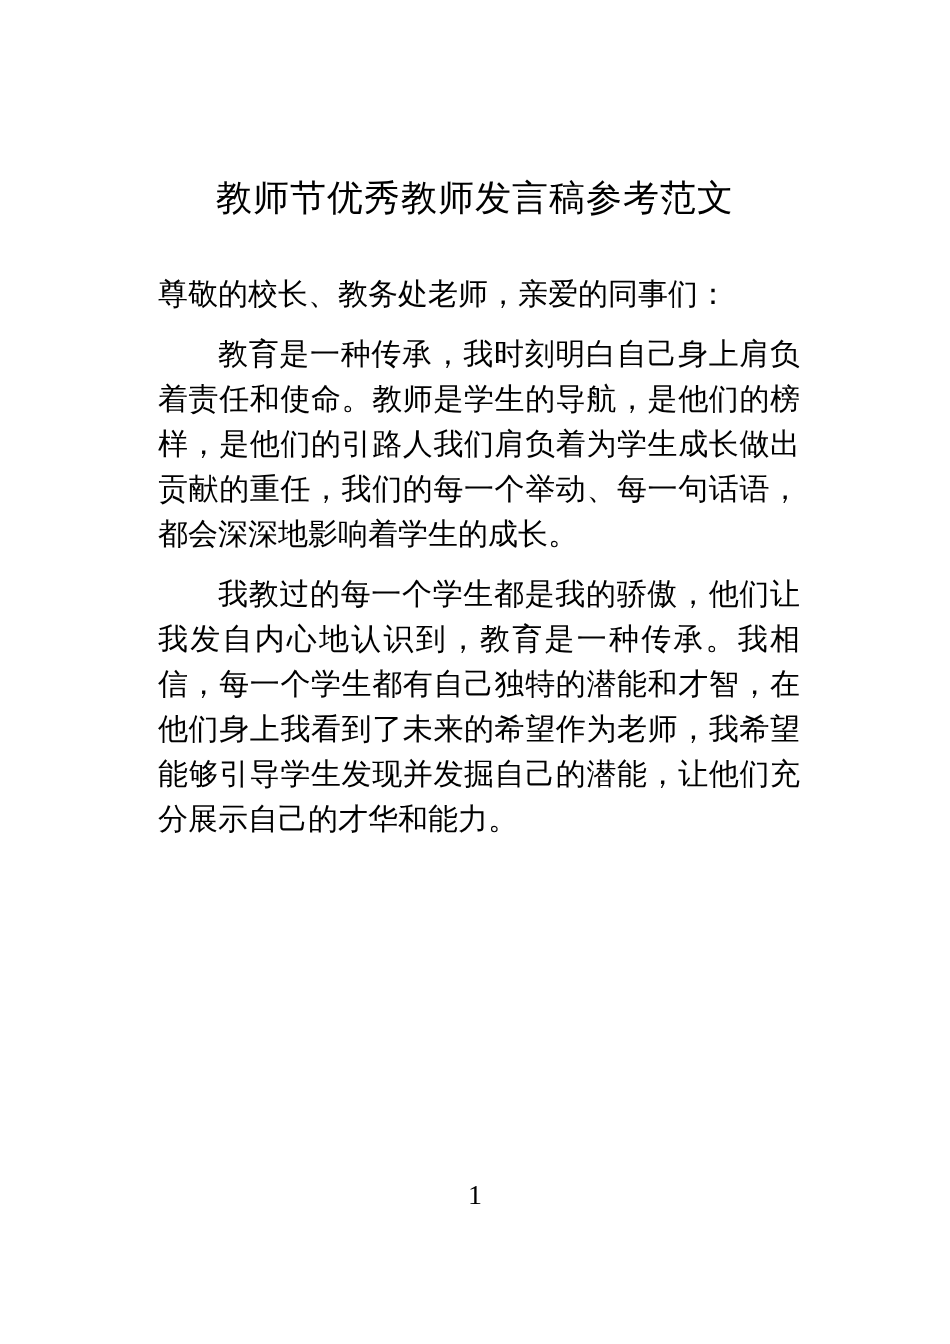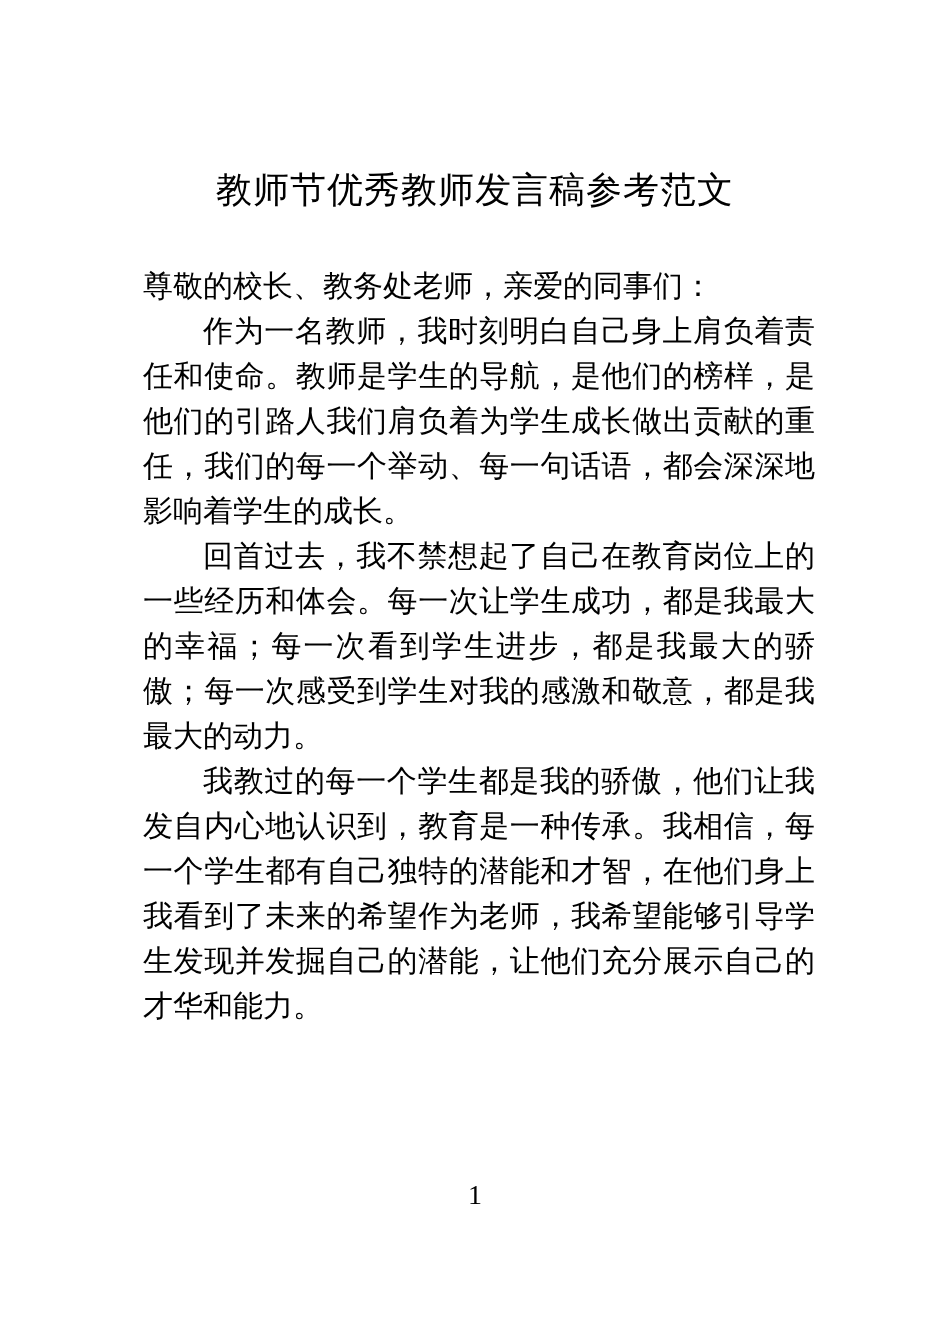--- a/index.html
+++ b/index.html
@@ -10,40 +10,40 @@
   .page {
     position: relative;
     width: 950px;
     height: 1344px;
     background: #ffffff;
     overflow: hidden;
     font-family: "Liberation Sans", sans-serif;
     color: #000000;
   }
   .doc-title {
-    margin: 8px;
+    margin: 16px;
     padding-top: 160px;
     text-align: center;
     font-size: 36px;
     font-weight: 400;
     letter-spacing: 1px;
     line-height: 1.2;
     color: #000000;
     font-family: "Liberation Sans", sans-serif;
   }
   .doc-body {
     width: 672px;
     margin: 52px 135px 0 143px;
     font-size: 30px;
     line-height: 45px;
     text-align: justify;
     color: #000000;
   }
   .para {
-    margin: 0;
+    margin: 15px;
     padding: 0;
     text-indent: 2em;
   }
   .para.no-indent {
     text-indent: 0;
   }
   .page-number {
     position: absolute;
     top: 1178px;
     left: 0;
@@ -57,21 +57,20 @@
 </style>
 </head>
 <body>
 
 <div class="page">
 
   <h1 class="doc-title">教师节优秀教师发言稿参考范文</h1>
 
   <div class="doc-body">
     <p class="para no-indent">尊敬的校长、教务处老师，亲爱的同事们：</p>
-    <p class="para">作为一名教师，我时刻明白自己身上肩负着责任和使命。教师是学生的导航，是他们的榜样，是他们的引路人我们肩负着为学生成长做出贡献的重任，我们的每一个举动、每一句话语，都会深深地影响着学生的成长。</p>
-    <p class="para">回首过去，我不禁想起了自己在教育岗位上的一些经历和体会。每一次让学生成功，都是我最大的幸福；每一次看到学生进步，都是我最大的骄傲；每一次感受到学生对我的感激和敬意，都是我最大的动力。</p>
+    <p class="para">教育是一种传承，我时刻明白自己身上肩负着责任和使命。教师是学生的导航，是他们的榜样，是他们的引路人我们肩负着为学生成长做出贡献的重任，我们的每一个举动、每一句话语，都会深深地影响着学生的成长。</p>
     <p class="para">我教过的每一个学生都是我的骄傲，他们让我发自内心地认识到，教育是一种传承。我相信，每一个学生都有自己独特的潜能和才智，在他们身上我看到了未来的希望作为老师，我希望能够引导学生发现并发掘自己的潜能，让他们充分展示自己的才华和能力。</p>
 
   </div>
 
   <div class="page-number">1</div>
 
 </div>
 
 </body></html>

